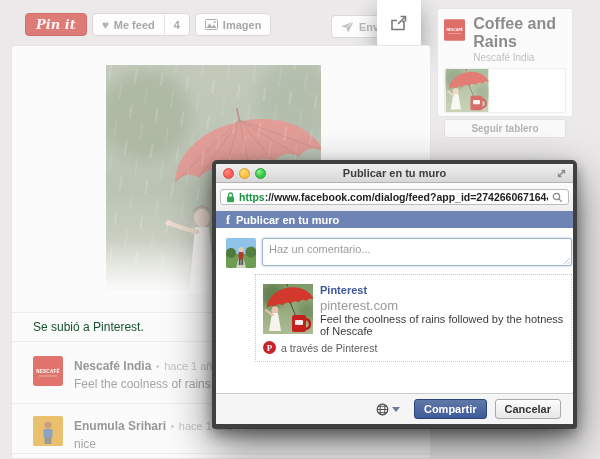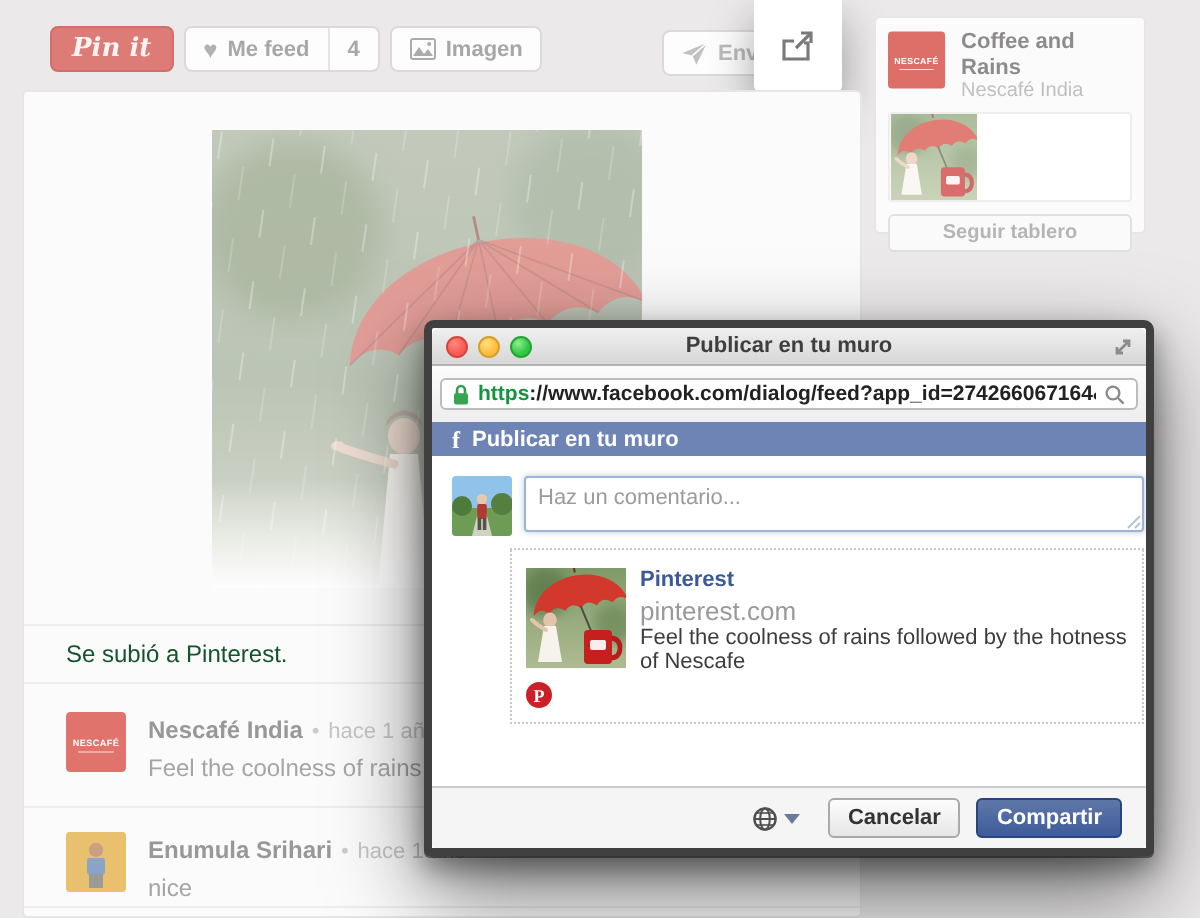--- a/index.html
+++ b/index.html
@@ -31,21 +31,21 @@
   .divider { border-top:1px solid #efecec; left:0; width:100%; }
   .attribution { color:#14532d; font-size:12px; }
 
   .c-avatar { width:30px; height:30px; border-radius:2px; overflow:hidden; }
   .c-name { color:#9a9797; font-size:12px; font-weight:bold; }
   .c-sep  { color:#cfcccc; font-size:11px; }
   .c-time { color:#c7c4c4; font-size:11px; }
   .c-text { color:#a7a4a4; font-size:12px; margin-top:3px; white-space:nowrap; overflow:hidden; }
 
   .side-card { left:437px; top:8px; width:136px; height:109px; padding:6px; }
-  .side-title { color:#8e8b8b; font-size:11px; font-weight:bold; line-height:1.15; }
+  .side-title { color:#8e8b8b; font-size:16px; font-weight:bold; line-height:1.15; }
   .side-sub { color:#c1bebe; font-size:10px; }
   .board-strip { margin-top:5px; height:45px; border:1px solid #f0eded; background:#fff; border-radius:2px; display:flex; }
   .follow-btn { margin-top:6px; width:100%; height:19px; background:#fbfafa; border:1px solid #e3e0e0;
                 border-radius:3px; color:#b7b4b4; font-size:10px; font-weight:bold; }
 
   
   .dialog { left:212px; top:160px; width:365px; height:268px; background:#fff; border-radius:5px 5px 3px 3px;
             box-shadow:0 1px 0 rgba(0,0,0,.45), 0 18px 45px rgba(0,0,0,.55), 0 6px 14px rgba(0,0,0,.4);
             border:4px solid #404040; z-index:10; }
   .titlebar { height:19px; background:linear-gradient(#efefef,#d7d7d7); border-bottom:1px solid #b4b4b4;
@@ -309,31 +309,32 @@
 
     <div class="abs preview">
       <svg class="abs pv-thumb" viewBox="0 0 50 50">
         <use href="#umbrella-scene"></use>
       </svg>
       <div class="abs pv-title">Pinterest</div>
       <div class="abs pv-domain">pinterest.com</div>
       <div class="abs pv-desc">Feel the coolness of rains followed by the hotness of Nescafe</div>
       <div class="abs pv-via">
         <span class="p-badge">P</span>
+        <span class="via-text">a través de Pinterest</span>
       </div>
     </div>
   </div>
 
   <div class="dlg-footer">
     <div class="globe-wrap">
       <svg width="13" height="13" viewBox="0 0 13 13">
         <circle cx="6.5" cy="6.5" r="5.3" fill="none" stroke="#4f4f4f" stroke-width="1.2"></circle>
         <ellipse cx="6.5" cy="6.5" rx="2.4" ry="5.3" fill="none" stroke="#4f4f4f" stroke-width="1"></ellipse>
         <line x1="1.2" y1="6.5" x2="11.8" y2="6.5" stroke="#4f4f4f" stroke-width="1"></line>
         <line x1="2" y1="3.5" x2="11" y2="3.5" stroke="#4f4f4f" stroke-width="0.8"></line>
         <line x1="2" y1="9.5" x2="11" y2="9.5" stroke="#4f4f4f" stroke-width="0.8"></line>
       </svg>
       <span class="caret"></span>
     </div>
+    <button class="fb-btn fb-primary">Compartir</button>
     <button class="fb-btn fb-secondary">Cancelar</button>
-    <button class="fb-btn fb-primary">Compartir</button>
   </div>
 </div>
 
 </body></html>

